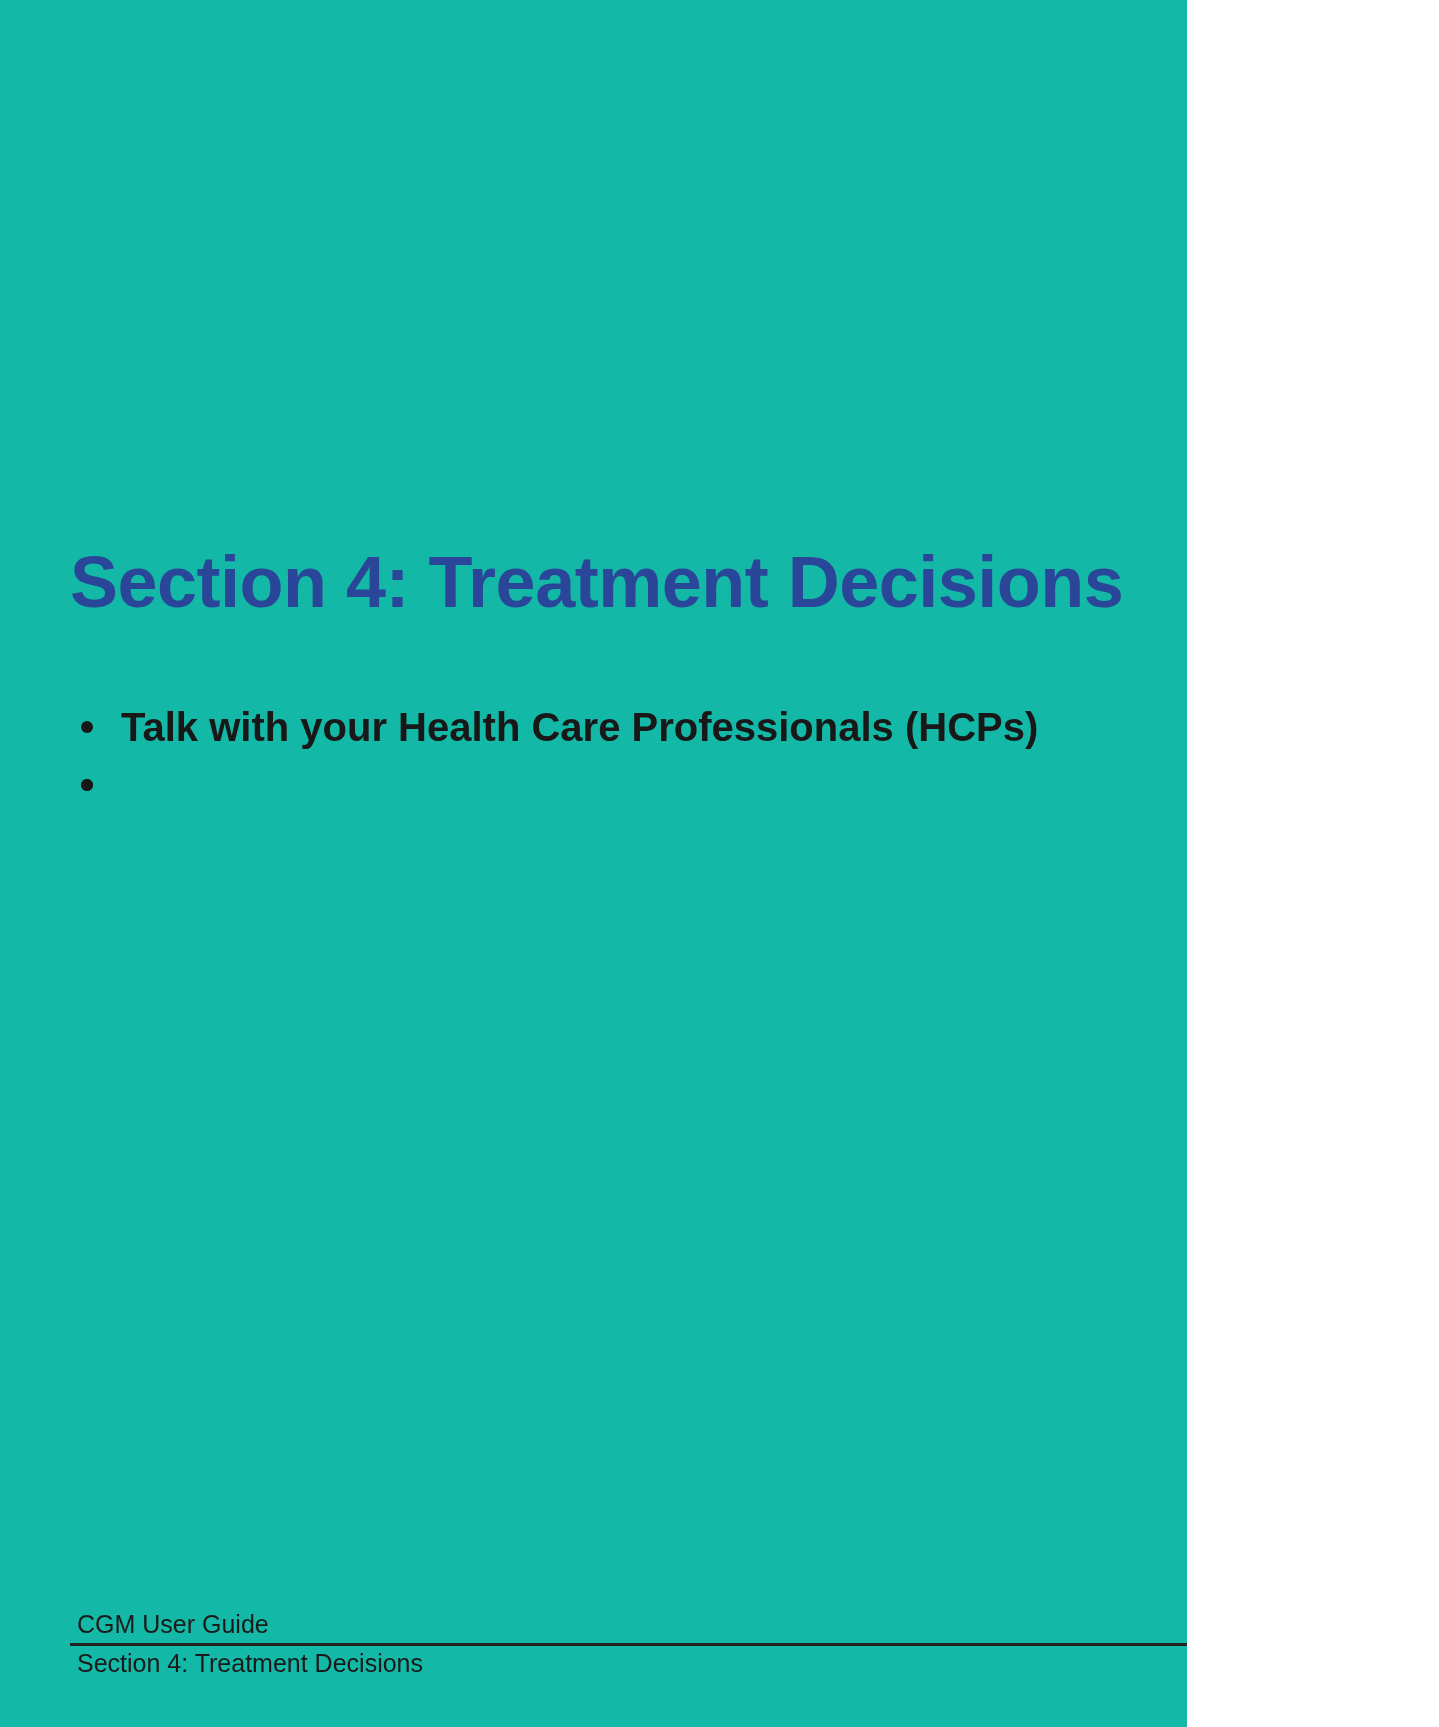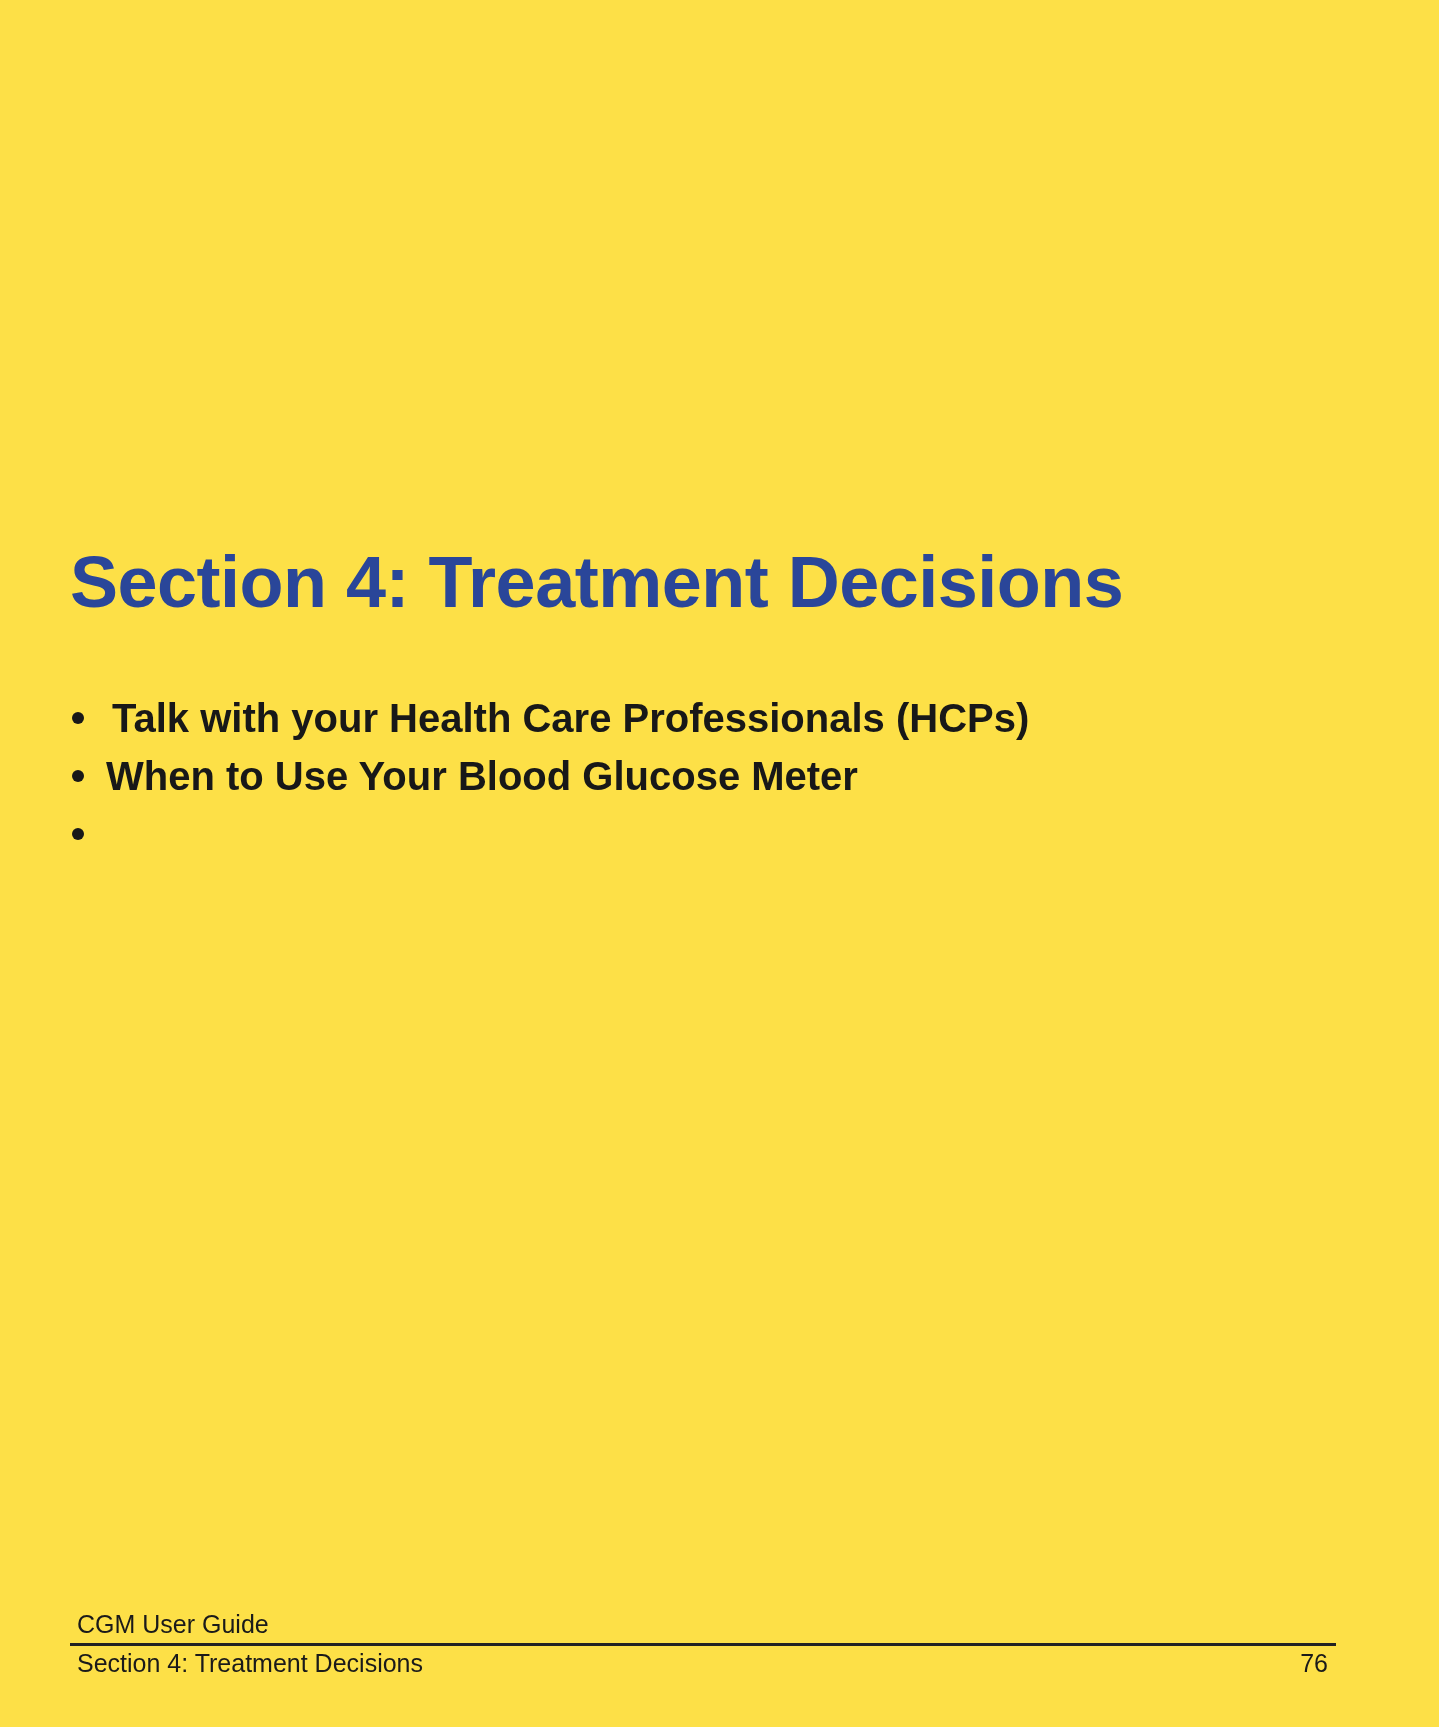--- a/index.html
+++ b/index.html
@@ -2,43 +2,43 @@
 <html><head>
 <meta charset="utf-8">
 <style>
   html, body {
     margin: 0;
     padding: 0;
     background: #ffffff;
   }
   .page {
     position: relative;
-    width: 1439px;
+    width: 1187px;
     height: 1727px;
-    background: #fde047;
+    background: #14b8a6;
     font-family: "Liberation Sans", sans-serif;
     overflow: hidden;
   }
   .section-heading {
     position: absolute;
     left: 70px;
     top: 546px;
     margin: 0;
     font-size: 72px;
     line-height: 72px;
     font-weight: 700;
     letter-spacing: -0.5px;
     color: #2A4699;
     white-space: nowrap;
   }
   .bullet-list {
     position: absolute;
     left: 68px;
     top: 685px;
-    margin: 4px;
+    margin: 13px;
     padding: 0;
     list-style: none;
   }
   .bullet-item {
     position: relative;
     font-size: 40px;
     line-height: 58px;
     font-weight: 700;
     color: #181818;
     white-space: nowrap;
@@ -100,21 +100,20 @@
 
   <h1 class="section-heading">Section 4: Treatment Decisions</h1>
 
   <ul class="bullet-list">
     <li class="bullet-item first">
       <span class="bullet-dot"></span>
       <span class="bullet-text">Talk with your Health Care Professionals (HCPs)</span>
     </li>
     <li class="bullet-item">
       <span class="bullet-dot"></span>
-      <span class="bullet-text">When to Use Your Blood Glucose Meter</span>
     </li>
     <li class="bullet-item">
       <span class="bullet-dot"></span>
     </li>
   </ul>
 
   <div class="footer-doc-title">CGM User Guide</div>
 
   <div class="footer-rule"></div>
 

